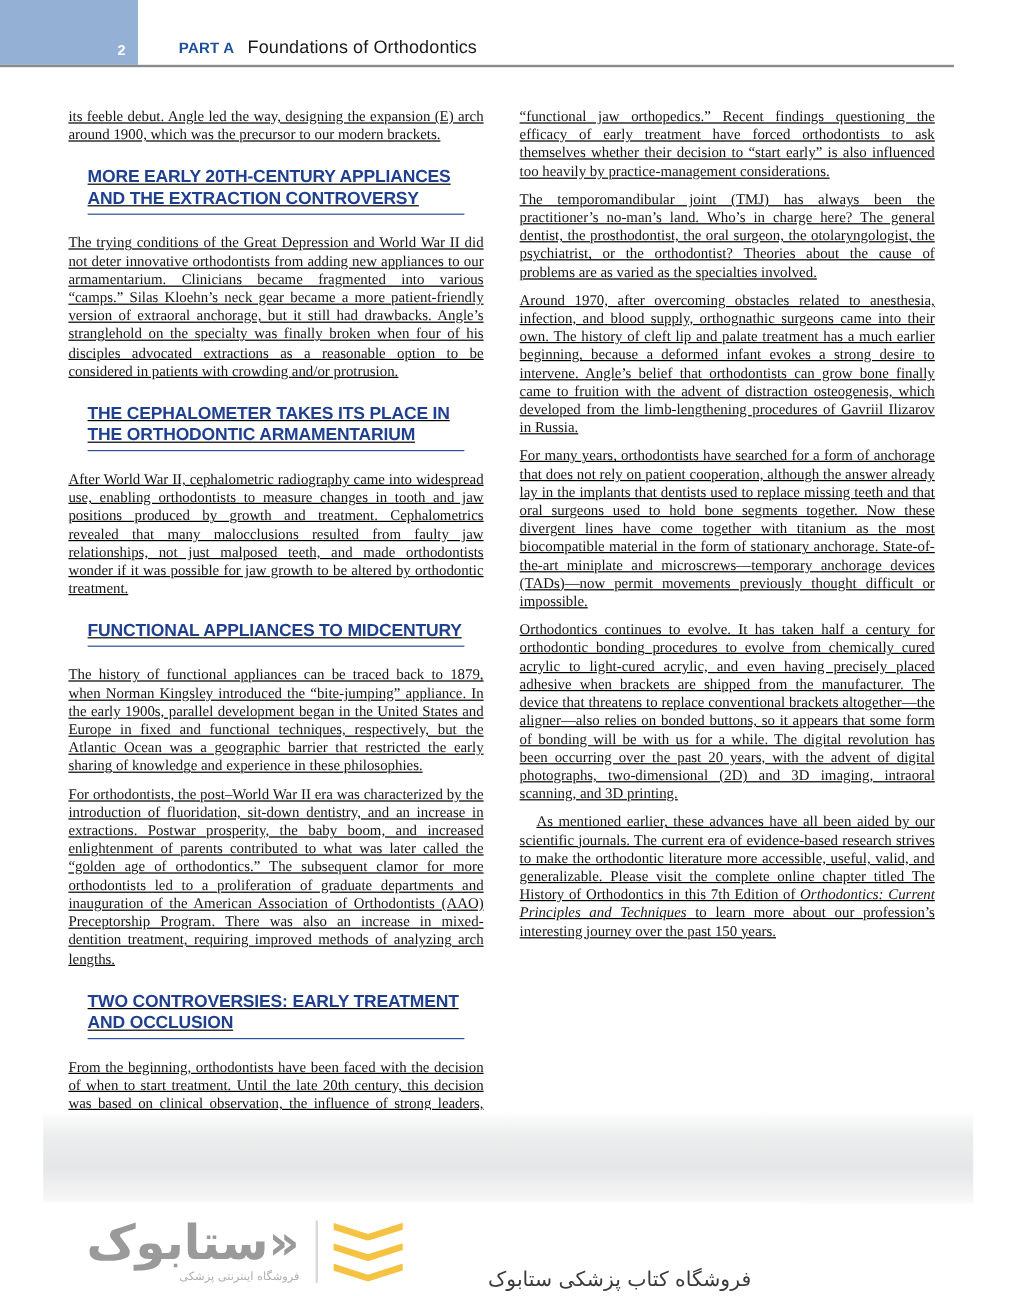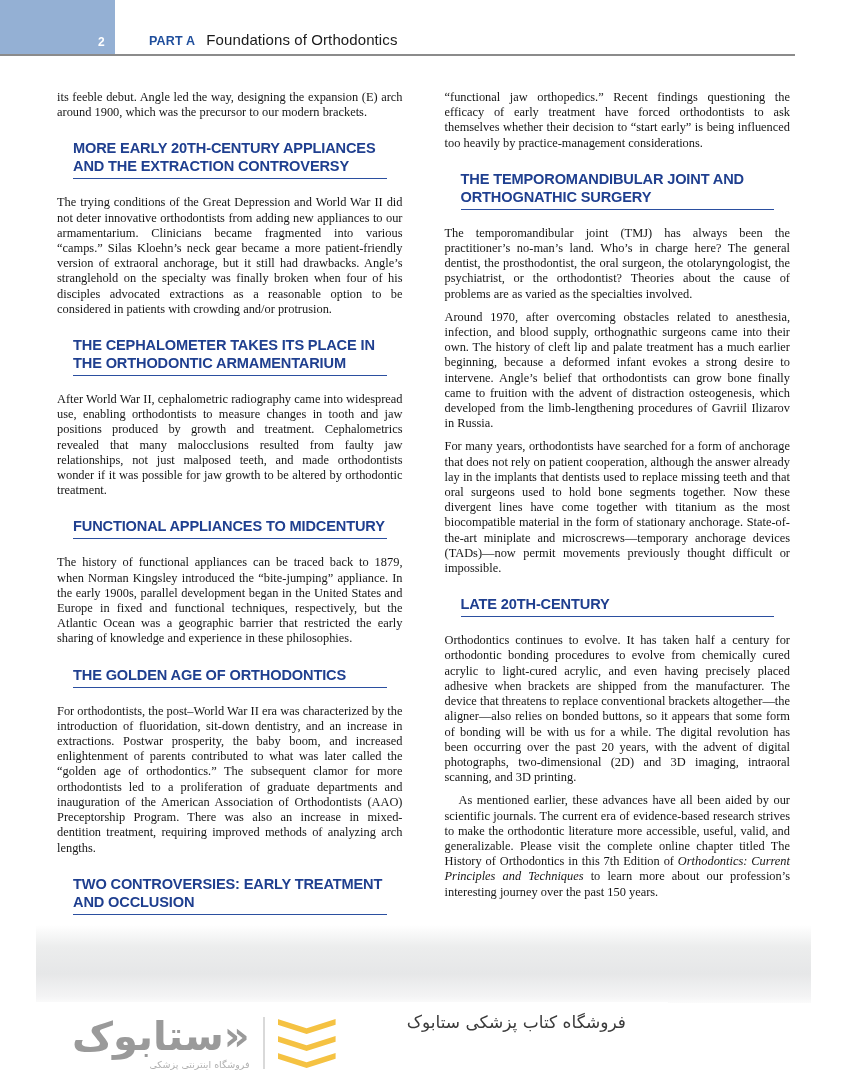--- a/index.html
+++ b/index.html
@@ -73,21 +73,22 @@
   }
 
   
   .body-cols {
     position: absolute;
     top: 82px;
     left: 57px;
     width: 733px;
     height: 840px;
     display: flex;
-    gap: 42px;
+    gap: 30px;
+    text-decoration: underline;
   }
   .col {
     width: 346px;
   }
 
   .sechead {
     font-family: "Liberation Sans", sans-serif;
     font-weight: bold;
     font-size: 14.6px;
     line-height: 18px;
@@ -184,20 +185,21 @@
     top: 10px;
     text-align: right;
     width: 420px;
   }
   .footer-farsi {
     font-family: "DejaVu Sans", sans-serif;
     font-size: 17px;
     color: #3b3b3b;
     direction: rtl;
     line-height: 1.2;
+    margin-top: 45px;
   }
   .footer-url {
     font-family: "Liberation Sans", sans-serif;
     font-size: 25.5px;
     color: #2b2b2b;
     letter-spacing: 3.2px;
     margin-top: 6px;
     white-space: nowrap;
   }
   .footer-url .hl { color: #f0b93b; }
@@ -224,38 +226,35 @@
 
       <h2 class="sechead spaced">MORE EARLY 20TH-CENTURY APPLIANCES AND THE EXTRACTION CONTROVERSY</h2>
       <p class="body">The trying conditions of the Great Depression and World War II did not deter innovative orthodontists from adding new appliances to our armamentarium. Clinicians became fragmented into various “camps.” Silas Kloehn’s neck gear became a more patient-friendly version of extraoral anchorage, but it still had drawbacks. Angle’s stranglehold on the specialty was finally broken when four of his disciples advocated extractions as a reasonable option to be considered in patients with crowding and/or protrusion.</p>
 
       <h2 class="sechead spaced">THE CEPHALOMETER TAKES ITS PLACE IN THE ORTHODONTIC ARMAMENTARIUM</h2>
       <p class="body">After World War II, cephalometric radiography came into widespread use, enabling orthodontists to measure changes in tooth and jaw positions produced by growth and treatment. Cephalometrics revealed that many malocclusions resulted from faulty jaw relationships, not just malposed teeth, and made orthodontists wonder if it was possible for jaw growth to be altered by orthodontic treatment.</p>
 
       <h2 class="sechead spaced">FUNCTIONAL APPLIANCES TO MIDCENTURY</h2>
       <p class="body">The history of functional appliances can be traced back to 1879, when Norman Kingsley introduced the “bite-jumping” appliance. In the early 1900s, parallel development began in the United States and Europe in fixed and functional techniques, respectively, but the Atlantic Ocean was a geographic barrier that restricted the early sharing of knowledge and experience in these philosophies.</p>
 
-      <h2 class="sechead spaced">THE GOLDEN AGE OF ORTHODONTICS</h2>
       <p class="body">For orthodontists, the post–World War II era was characterized by the introduction of fluoridation, sit-down dentistry, and an increase in extractions. Postwar prosperity, the baby boom, and increased enlightenment of parents contributed to what was later called the “golden age of orthodontics.” The subsequent clamor for more orthodontists led to a proliferation of graduate departments and inauguration of the American Association of Orthodontists (AAO) Preceptorship Program. There was also an increase in mixed-dentition treatment, requiring improved methods of analyzing arch lengths.</p>
 
       <h2 class="sechead spaced">TWO CONTROVERSIES: EARLY TREATMENT AND OCCLUSION</h2>
       <p class="body">From the beginning, orthodontists have been faced with the decision of when to start treatment. Until the late 20th century, this decision was based on clinical observation, the influence of strong leaders, and (after midcentury) the results obtained by what Europeans called</p>
     </div>
 
     <div class="col">
-      <p class="body">“functional jaw orthopedics.” Recent findings questioning the efficacy of early treatment have forced orthodontists to ask themselves whether their decision to “start early” is being influenced too heavily by practice-management considerations.</p>
-
-      <h2 class="sechead spaced">THE TEMPOROMANDIBULAR JOINT AND ORTHOGNATHIC SURGERY</h2>
+      <p class="body">“functional jaw orthopedics.” Recent findings questioning the efficacy of early treatment have forced orthodontists to ask themselves whether their decision to “start early” is also influenced too heavily by practice-management considerations.</p>
+
       <p class="body">The temporomandibular joint (TMJ) has always been the practitioner’s no-man’s land. Who’s in charge here? The general dentist, the prosthodontist, the oral surgeon, the otolaryngologist, the psychiatrist, or the orthodontist? Theories about the cause of problems are as varied as the specialties involved.</p>
 
       <p class="body">Around 1970, after overcoming obstacles related to anesthesia, infection, and blood supply, orthognathic surgeons came into their own. The history of cleft lip and palate treatment has a much earlier beginning, because a deformed infant evokes a strong desire to intervene. Angle’s belief that orthodontists can grow bone finally came to fruition with the advent of distraction osteogenesis, which developed from the limb-lengthening procedures of Gavriil Ilizarov in Russia.</p>
 
       <p class="body">For many years, orthodontists have searched for a form of anchorage that does not rely on patient cooperation, although the answer already lay in the implants that dentists used to replace missing teeth and that oral surgeons used to hold bone segments together. Now these divergent lines have come together with titanium as the most biocompatible material in the form of stationary anchorage. State-of-the-art miniplate and microscrews—temporary anchorage devices (TADs)—now permit movements previously thought difficult or impossible.</p>
 
-      <h2 class="sechead spaced">LATE 20TH-CENTURY</h2>
       <p class="body">Orthodontics continues to evolve. It has taken half a century for orthodontic bonding procedures to evolve from chemically cured acrylic to light-cured acrylic, and even having precisely placed adhesive when brackets are shipped from the manufacturer. The device that threatens to replace conventional brackets altogether—the aligner—also relies on bonded buttons, so it appears that some form of bonding will be with us for a while. The digital revolution has been occurring over the past 20 years, with the advent of digital photographs, two-dimensional (2D) and 3D imaging, intraoral scanning, and 3D printing.</p>
 
       <p class="body indent"><span>As mentioned earlier, these advances have all been aided by our scientific journals. The current era of evidence-based research strives to make the orthodontic literature more accessible, useful, valid, and generalizable. Please visit the complete online chapter titled The History of Orthodontics in this 7th Edition of </span><em>Orthodontics: Current Principles and Techniques</em><span> to learn more about our profession’s interesting journey over the past 150 years.</span></p>
     </div>
   </div>
 
   <div class="grayband"></div>
 
   <div class="footer">
     <div class="logo-wrap">

